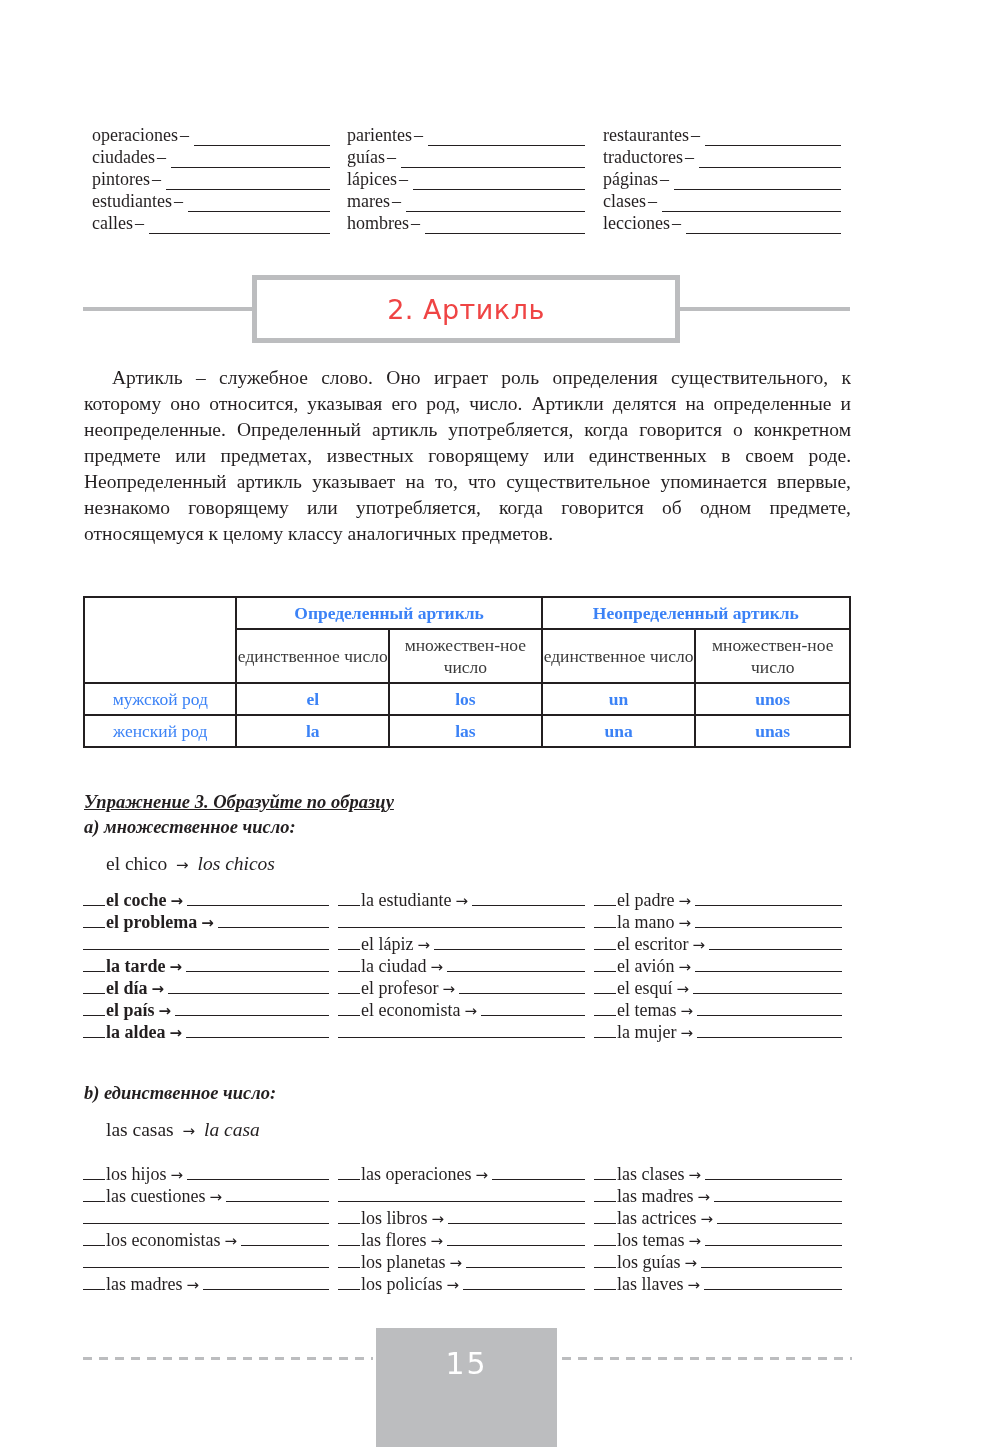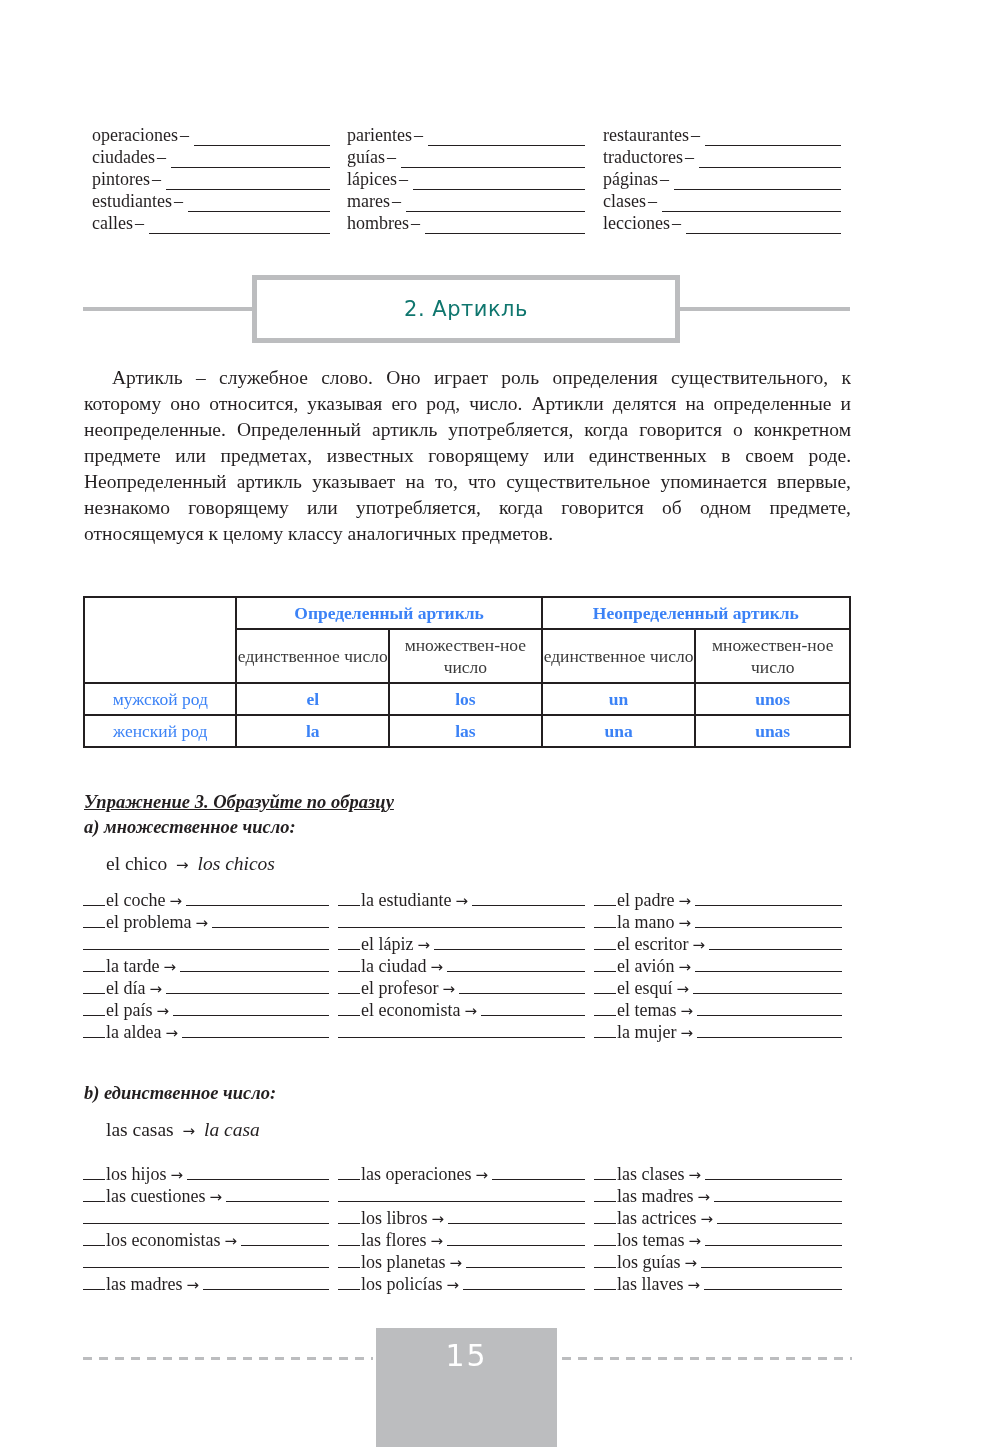--- a/index.html
+++ b/index.html
@@ -9,21 +9,21 @@
   
   .wordlist { position: absolute; top: 124px; left: 92px; width: 760px; }
   .wl-col { position: absolute; top: 0; width: 238px; }
   .wl-row { display: flex; align-items: flex-end; height: 22px; font-size: 18px; line-height: 22px; white-space: nowrap; }
   .blank { flex: 1; border-bottom: 1px solid #231f20; margin-left: 3px; height: 16px; }
 
   
   .sec-line { position: absolute; top: 307px; height: 4px; background: #bcbdbf; }
   .sec-box { position: absolute; left: 252px; top: 275px; width: 418px; height: 58px;
              border: 5px solid #bcbdbf; background: #fff; display: flex; align-items: center; justify-content: center; }
-  .sec-title { font-family: "DejaVu Sans", sans-serif; font-size: 21px; color: #0f766e; letter-spacing: 0.5px; }
+  .sec-title { font-family: "DejaVu Sans", sans-serif; font-size: 27px; color: #ef4444; letter-spacing: 0.5px; }
 
   
   .para { position: absolute; left: 84px; top: 365px; width: 767px; font-size: 19.5px; line-height: 26px;
           text-align: justify; text-indent: 28px; }
   .para b { font-weight: normal; }
 
   
   table.art { position: absolute; left: 83px; top: 596px; width: 768px; border-collapse: collapse; font-size: 17.5px; }
   table.art td { border: 2px solid #231f20; text-align: center; padding: 0; color: #3b82f6; }
   table.art .h1 td { height: 30px; font-weight: bold; }
@@ -41,21 +41,21 @@
   .gcell { display: flex; align-items: baseline; height: 22px; font-size: 18px; line-height: 22px; white-space: nowrap; }
   .pre { display: inline-block; width: 22px; border-bottom: 1px solid #231f20; height: 16px; margin-right: 1px; }
   .arrow { margin: 0 4px; font-family: "DejaVu Sans", sans-serif; font-size: 15px; }
   .fill { flex: 1; border-bottom: 1px solid #231f20; height: 16px; }
 
   
   .dash { position: absolute; top: 1357px; height: 3px;
           background-image: repeating-linear-gradient(to right, #bcbdbf 0 9px, transparent 9px 16px); }
   .pagebox { position: absolute; left: 376px; top: 1328px; width: 181px; height: 119px; background: #bcbdbf;
              display: flex; justify-content: center; }
-  .pagenum { font-family: "DejaVu Sans", sans-serif; font-size: 30px; color: #ffffff; margin-top: 10px; letter-spacing: 2px; }
+  .pagenum { font-family: "DejaVu Sans", sans-serif; font-size: 30px; color: #ffffff; margin-top: 18px; letter-spacing: 2px; }
 </style>
 </head>
 <body>
 
 <div class="wordlist" id="wordlist">
     <div class="wl-col" style="left: 0px;">
       <div class="wl-row">
         <span>operaciones</span>
         <span style="margin: 0px 2px;">–</span>
         <span class="blank"></span>
@@ -183,21 +183,21 @@
   </table>
 
 <div class="ex-head" style="top:791px;text-decoration:underline;">Упражнение 3. Образуйте по образцу</div>
 <div class="ex-head" style="top:816px;">a) множественное число:</div>
 <div class="sample" style="top:853px;">
   <span>el chico</span>
   <span class="arrow">→</span>
   <i>los chicos</i>
 </div>
 <div class="grid" style="top:889px;" id="grid-a">
-    <div class="gcol" style="left: 0px; width: 246px;">
+    <div class="gcol" style="left: 0px; width: 246px; font-weight: bold;">
       <div class="gcell">
         <span class="pre"></span>
         <span>el coche</span>
         <span class="arrow">→</span>
         <span class="fill"></span>
       </div>
       <div class="gcell">
         <span class="pre"></span>
         <span>el problema</span>
         <span class="arrow">→</span>

